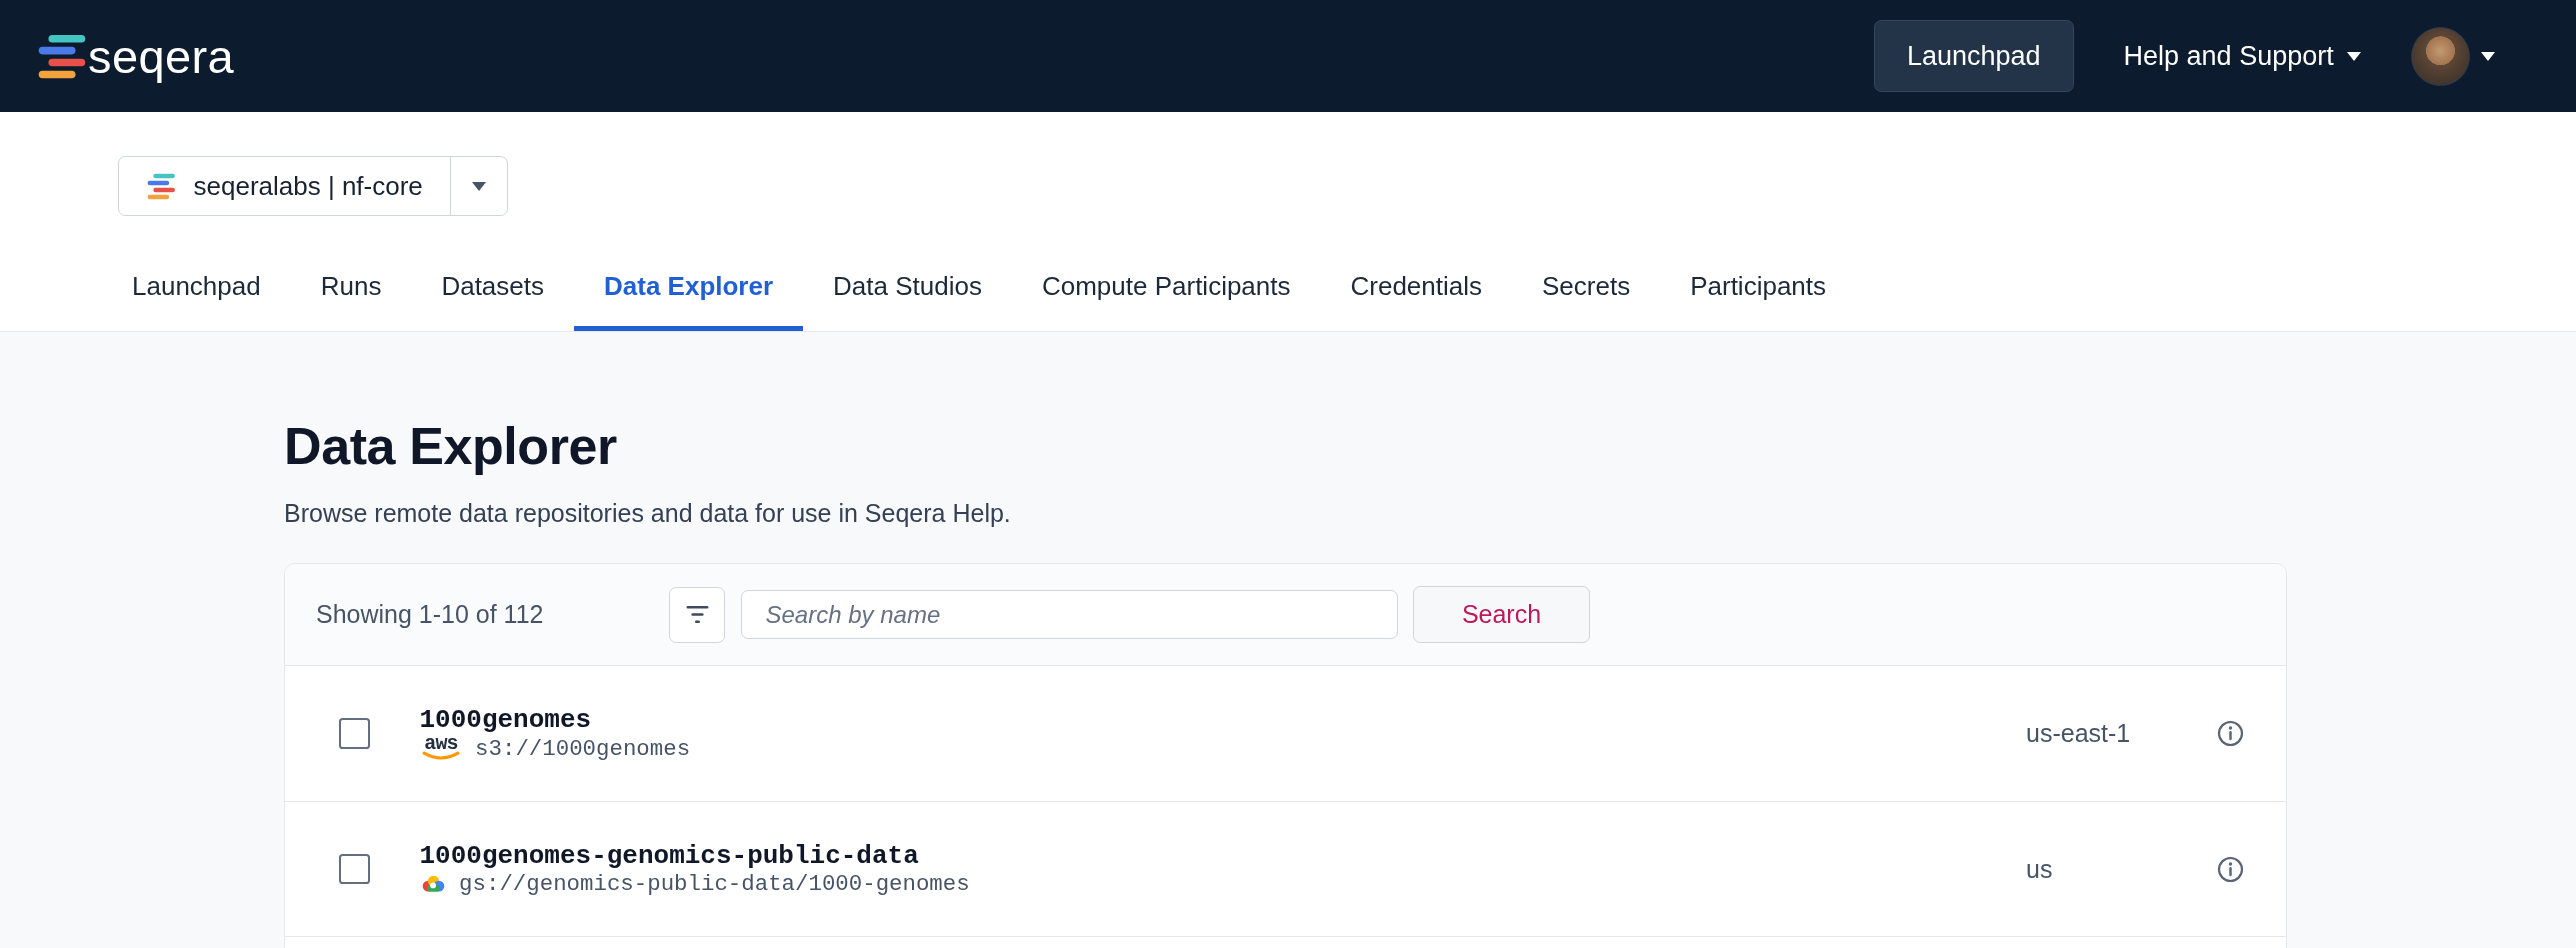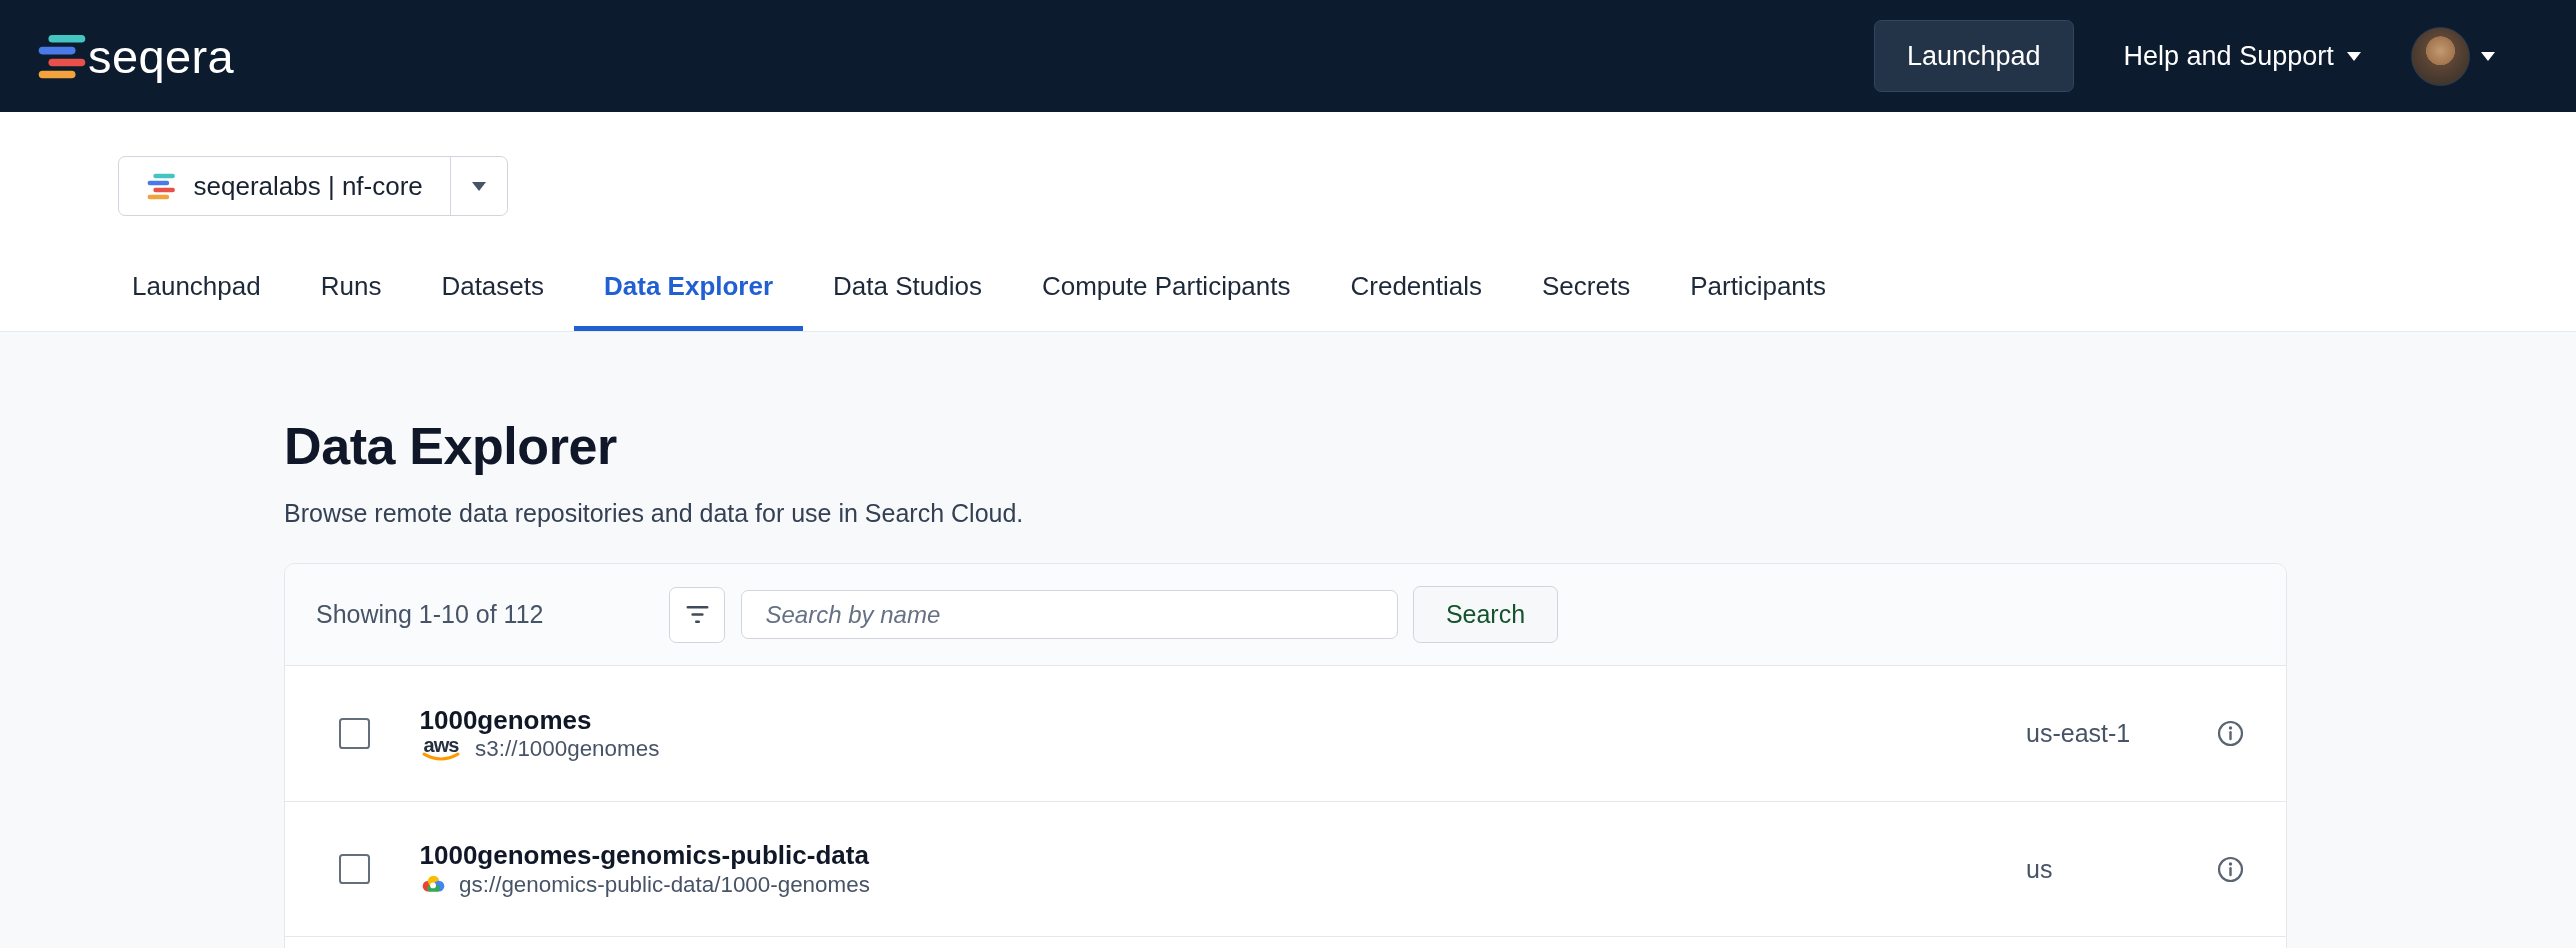--- a/index.html
+++ b/index.html
@@ -90,35 +90,35 @@
     display:flex; align-items:center; justify-content:center; cursor:pointer;
   }
   .filter-btn svg { width:29px; height:29px; }
   .search-input {
     margin-left:16px; width:657px; height:49px;
     border:0.9px solid #d0d5dd; border-radius:7.2px; padding:0 23px;
     font-size:24px; font-family:inherit; color:#101828; background:#fff;
   }
   .search-input::placeholder { color:#667085; font-style:italic; }
   .search-btn {
-    margin-left:14.4px; height:57px; padding:0 32px;
-    font-size:25px; color:#14532d; background:#f7f8fa;
+    margin-left:14.4px; height:57px; padding:0 48px;
+    font-size:25px; color:#be185d; background:#f7f8fa;
     border:0.9px solid #d0d5dd; border-radius:7.2px; font-family:inherit; cursor:pointer;
   }
 
   .data-row {
     display:flex; align-items:center; height:135px;
     padding:0 41px 0 54px; background:#fff; cursor:pointer;
   }
   .data-row + .data-row { border-top:0.9px solid var(--border,#e4e7ec); }
   .checkbox {
     width:30.5px; height:30.5px; flex:none;
     border:2.7px solid #646f7d; border-radius:3.6px; background:#fff; cursor:pointer;
   }
-  .row-info { margin-left:50px; flex:1; display:flex; flex-direction:column; min-width:0; }
+  .row-info { margin-left:50px; flex:1; display:flex; flex-direction:column; min-width:0;font-family:Liberation Mono, monospace; }
   .row-name { font-size:26px; font-weight:700; color:#101828; }
   .row-path { display:flex; align-items:center; gap:12.6px; font-size:22.4px; color:#475467; }
   .region { width:190px; flex:none; font-size:25px; color:#475467; }
   .info-btn { width:29px; height:29px; flex:none; background:none; border:none; cursor:pointer; padding:0; }
   .info-btn svg { width:29px; height:29px; display:block; }
 
   
   .aws-icon { display:inline-flex; flex-direction:column; align-items:center; width:43px; flex:none; }
   .aws-word { font-size:20px; font-weight:700; color:#252f3e; line-height:0.9; letter-spacing:-0.9px; }
   .aws-smile { width:38px; height:10.8px; margin-top:-1.8px; }
@@ -176,21 +176,21 @@
     <div class="tab">Data Studios</div>
     <div class="tab">Compute Participants</div>
     <div class="tab">Credentials</div>
     <div class="tab">Secrets</div>
     <div class="tab">Participants</div>
   </nav>
 </section>
 
 <main class="main">
   <h1 class="page-title">Data Explorer</h1>
-  <p class="page-subtitle">Browse remote data repositories and data for use in Search Cloud.</p>
+  <p class="page-subtitle">Browse remote data repositories and data for use in Seqera Help.</p>
 
   <section class="panel">
     <div class="panel-header">
       <span class="showing">Showing 1-10 of 112</span>
       <button class="filter-btn">
         <svg viewBox="0 0 24 24">
           <path d="M4 6h16M8 12h8M11 18h2" stroke="#3f4a5a" stroke-width="2.2" stroke-linecap="round" fill="none"></path>
         </svg>
       </button>
       <input class="search-input" type="text" placeholder="Search by name" style="">

